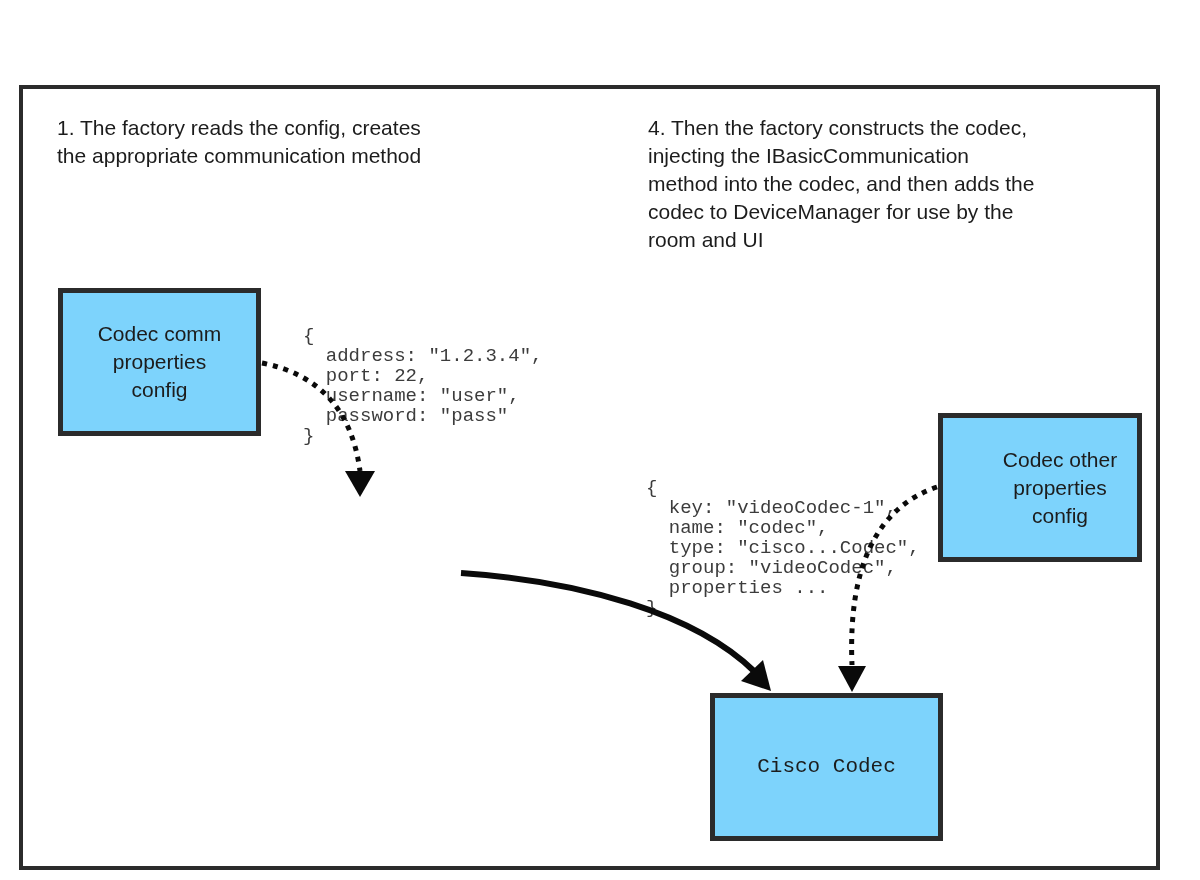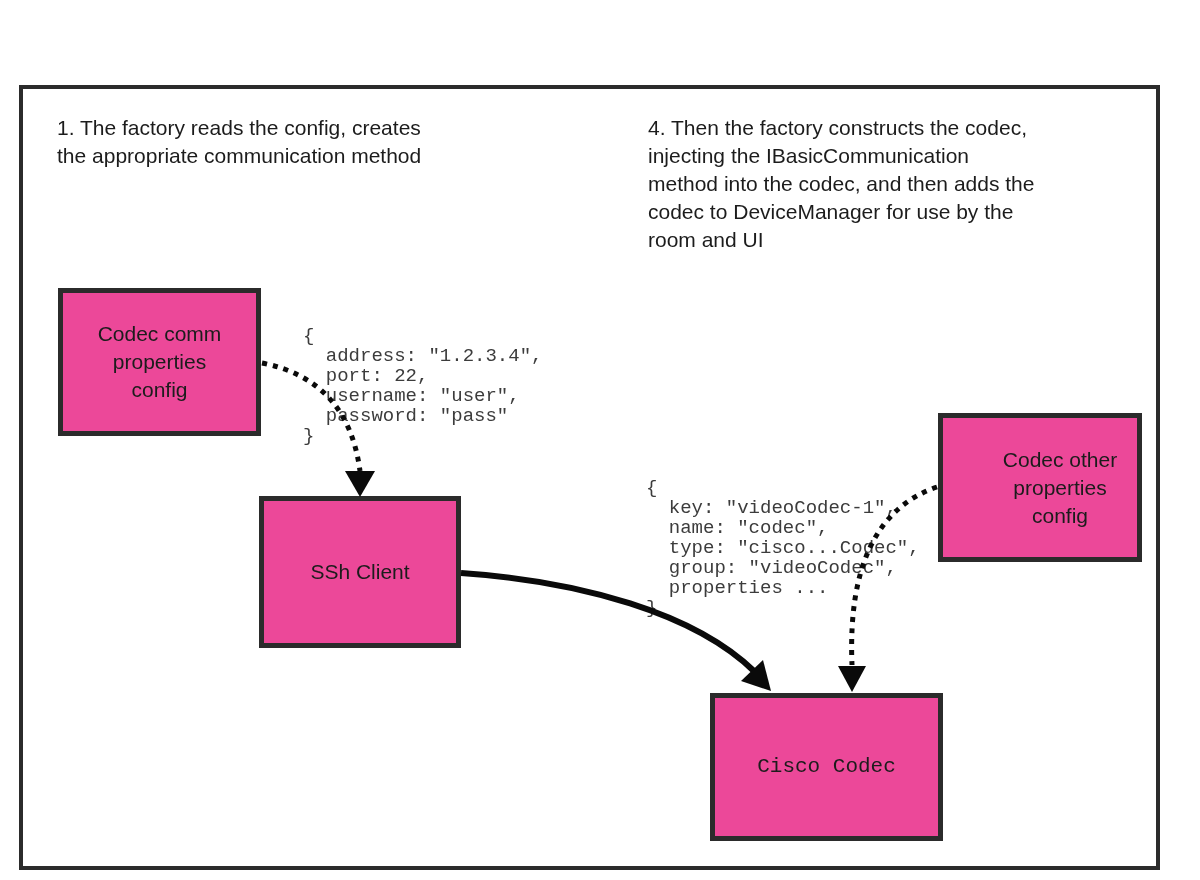--- a/index.html
+++ b/index.html
@@ -31,21 +31,21 @@
     position: absolute;
     font-size: 21px;
     line-height: 28px;
     white-space: pre-line;
     color: #1c1c1c;
   }
   .node {
     position: absolute;
     border: 5px solid #2b2b2b;
     box-sizing: border-box;
-    background: #ec4899;
+    background: #7dd3fc;
     display: flex;
     align-items: center;
     justify-content: center;
     text-align: center;
     font-size: 21px;
     line-height: 28px;
     z-index: 2;
   }
   .node .label {
     white-space: pre-line;
@@ -113,23 +113,20 @@
   group: "videoCodec",
   properties ...
 }</pre>
 
   <div class="node" id="box-codec-comm-config">
     <span class="label">Codec comm
 properties
 config</span>
   </div>
 
-  <div class="node" id="box-ssh-client">
-    <span class="label">SSh Client</span>
-  </div>
 
   <div class="node" id="box-codec-other-config">
     <span class="label">Codec other
 properties
 config</span>
   </div>
 
   <div class="node" id="box-cisco-codec">
     <span class="label">Cisco Codec</span>
   </div>

